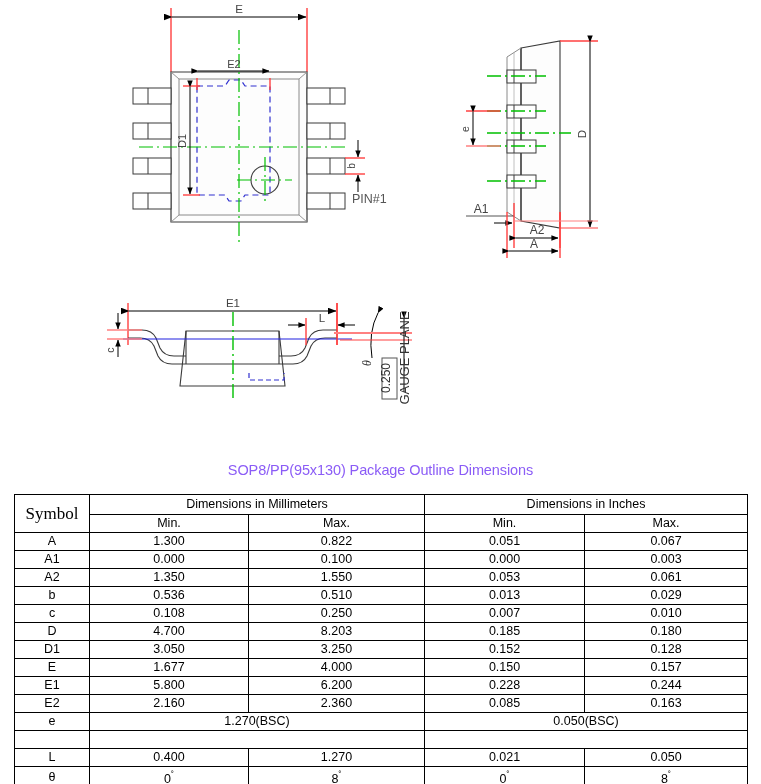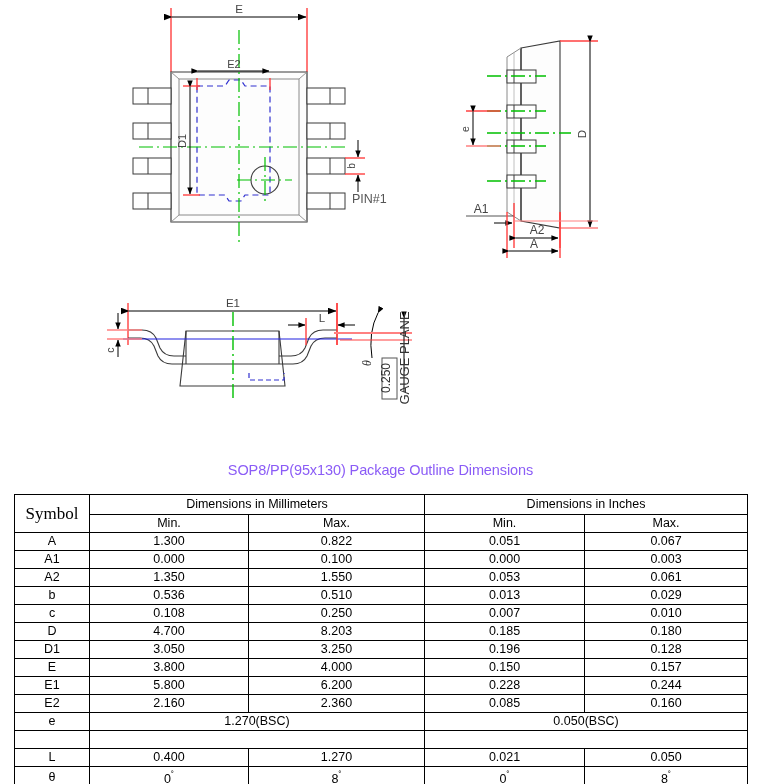--- a/index.html
+++ b/index.html
@@ -389,43 +389,43 @@
           <td>D</td>
           <td>4.700</td>
           <td>8.203</td>
           <td>0.185</td>
           <td>0.180</td>
         </tr>
         <tr>
           <td>D1</td>
           <td>3.050</td>
           <td>3.250</td>
-          <td>0.196</td>
+          <td>0.152</td>
           <td>0.128</td>
         </tr>
         <tr>
           <td>E</td>
-          <td>3.800</td>
+          <td>1.677</td>
           <td>4.000</td>
           <td>0.150</td>
           <td>0.157</td>
         </tr>
         <tr>
           <td>E1</td>
           <td>5.800</td>
           <td>6.200</td>
           <td>0.228</td>
           <td>0.244</td>
         </tr>
         <tr>
           <td>E2</td>
           <td>2.160</td>
           <td>2.360</td>
           <td>0.085</td>
-          <td>0.160</td>
+          <td>0.163</td>
         </tr>
         <tr>
           <td>e</td>
           <td colspan="2">1.270(BSC)</td>
           <td colspan="2">0.050(BSC)</td>
         </tr>
         <tr class="blank-row">
           <td></td>
           <td colspan="2"></td>
           <td colspan="2"></td>

